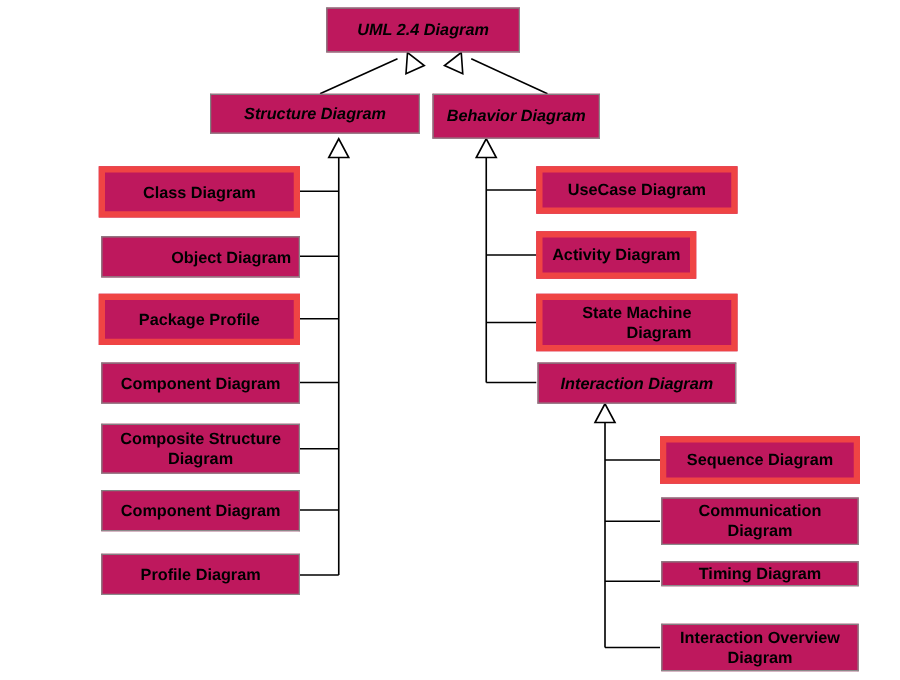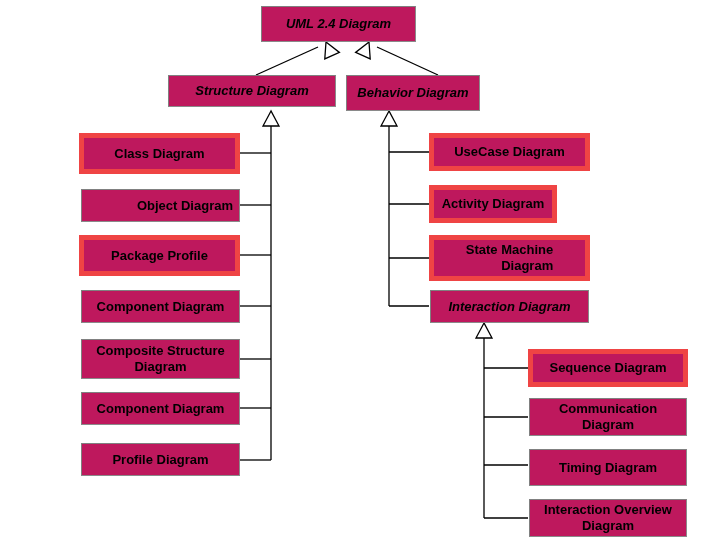--- a/index.html
+++ b/index.html
@@ -143,21 +143,21 @@
       <div class="node thin abstract" style="left: 430px; top: 290px; width: 159px; height: 33px;">
         <span class="label">Interaction Diagram</span>
       </div>
       <div class="node bold" style="left: 528px; top: 349px; width: 160px; height: 38px;">
         <span class="label">Sequence Diagram</span>
       </div>
       <div class="node thin" style="left: 529px; top: 398px; width: 158px; height: 38px;">
         <span class="label">Communication
 Diagram</span>
       </div>
-      <div class="node thin" style="left: 529px; top: 449px; width: 158px; height: 37px;">
+      <div class="node thin" style="left: 529px; top: 449px; width: 158px; height: 20px;">
         <span class="label">Timing Diagram</span>
       </div>
       <div class="node thin" style="left: 529px; top: 499px; width: 158px; height: 38px;">
         <span class="label">Interaction Overview
 Diagram</span>
       </div>
     </div>
 
 </div>
 

